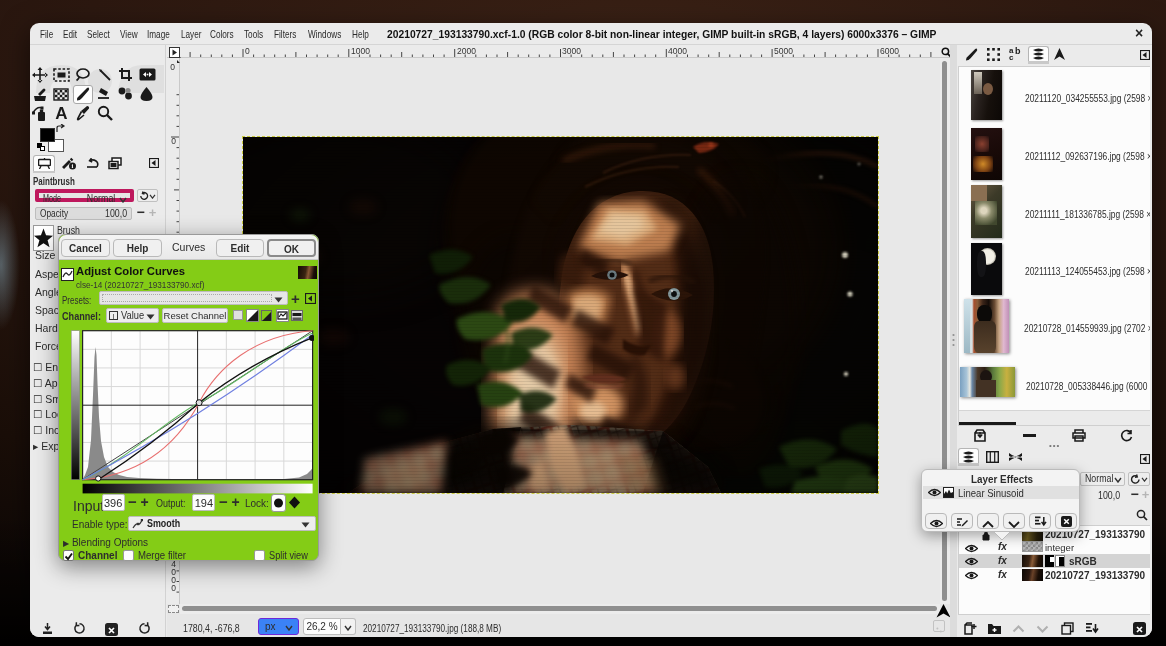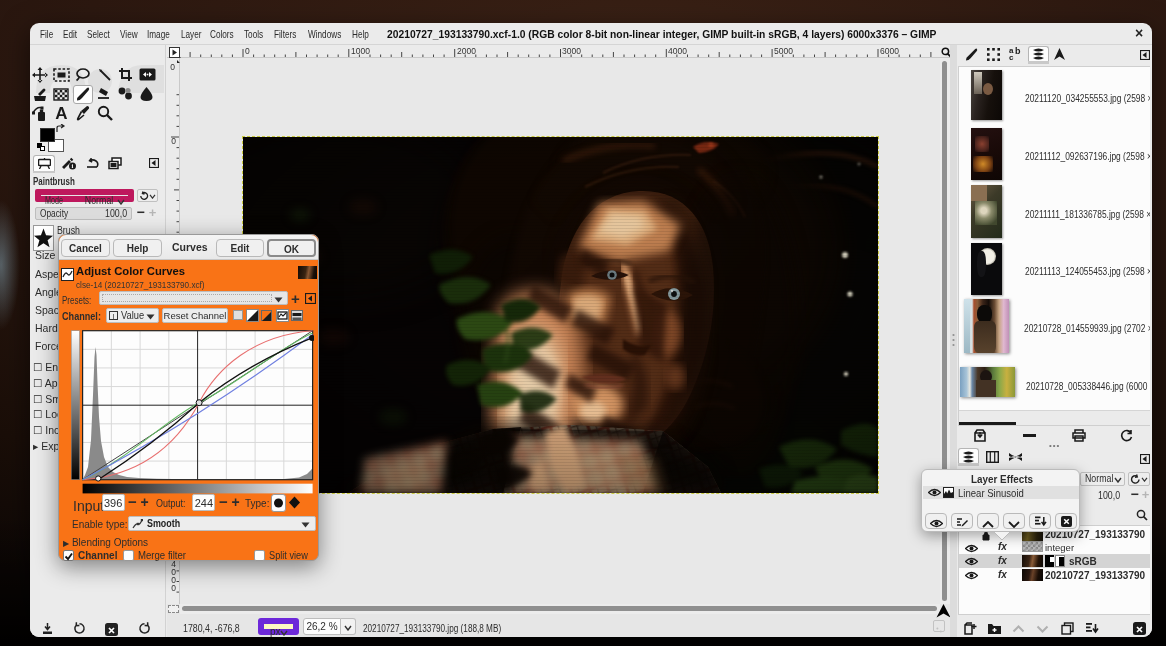--- a/index.html
+++ b/index.html
@@ -170,21 +170,21 @@
         <rect x="4" y="1" width="9" height="7" fill="#fff" stroke="#1a1a1a" stroke-width="1.5"></rect>
         <rect x="1" y="4.5" width="9" height="7" fill="#fff" stroke="#1a1a1a" stroke-width="1.5"></rect>
         <rect x="2.5" y="6" width="6" height="4" fill="#1a1a1a"></rect>
       </svg>
     <svg class="abs" style="left:119px;top:113px" width="10" height="10" viewBox="0 0 10 10">
         <rect x="0.5" y="0.5" width="9" height="9" fill="none" stroke="#1a1a1a" stroke-width="1.2"></rect>
         <path d="M6.5,2 L6.5,8 L2.5,5 Z" fill="#1a1a1a"></path>
       </svg>
     <div class="abs txt" style="left:3px;top:130.5px;font-weight:bold;font-size:10px;transform:scaleX(0.8);transform-origin:0 0">Paintbrush</div>
 
-    <div class="abs" style="left:5px;top:144px;width:99px;height:13px;background:#e6e6e6;border:6px solid #be185d;border-radius:2px">
+    <div class="abs" style="left:5px;top:144px;width:99px;height:13px;background:#e6e6e6;border:4px solid #be185d;border-radius:2px">
       <span class="txt" style="left:4px;top:0px;font-size:10px;transform:scaleX(0.72);transform-origin:0 0">Mode</span>
       <span class="txt" style="right:15px;top:0px;font-size:10px;transform:scaleX(0.88);transform-origin:100% 0">Normal</span>
       <svg class="abs" style="right:3px;top:3.5px" width="8" height="6" viewBox="0 0 8 6">
           <path d="M1,1 L4,5 L7,1" fill="none" stroke="#333" stroke-width="1.4"></path>
         </svg>
     </div>
     <div class="abs" style="left:107px;top:144px;width:21px;height:13px;background:#ededed;border:1px solid #c0c0c0;border-radius:2px">
       <svg class="abs" style="left:1px;top:1px" width="10" height="10" viewBox="0 0 10 10">
           <path d="M1.8,5 a3.4,3.4 0 1 0 2,-3.2 M4,0.5 L3.4,2.6 L5.5,3" fill="none" stroke="#222" stroke-width="1.3"></path>
         </svg>
@@ -625,21 +625,21 @@
           <circle cx="3.4" cy="3.6" r="1" fill="#c2c2c2"></circle>
           <circle cx="6.8" cy="6.4" r="1" fill="#c2c2c2"></circle>
         </svg></div>
 
     <svg class="abs" style="left:774px;top:2px" width="11" height="11" viewBox="0 0 11 11">
         <circle cx="4.4" cy="4.4" r="3.2" fill="none" stroke="#111" stroke-width="1.5"></circle>
         <path d="M6.8,6.8 L10.4,10.4" stroke="#111" stroke-width="1.8"></path>
       </svg>
 
     <div class="abs txt" style="left:16px;top:578px;font-size:10px;color:#2d2d2d;transform:scaleX(0.88);transform-origin:0 0">1780,4, -676,8</div>
-    <div class="abs" style="left:91px;top:572.5px;width:41px;height:17px;background:#fef9c3;border:6px solid #6d28d9;border-radius:3px">
+    <div class="abs" style="left:91px;top:572.5px;width:41px;height:17px;background:#3b82f6;border:1px solid #6d28d9;border-radius:3px">
       <span class="txt" style="left:6px;top:2px;font-size:10px">px</span>
       <svg class="abs" style="right:5px;top:6px" width="8" height="6" viewBox="0 0 8 6">
           <path d="M1,1 L4,5 L7,1" fill="none" stroke="#333" stroke-width="1.4"></path>
         </svg>
     </div>
     <div class="abs" style="left:136px;top:572.5px;width:38px;height:17px;background:#fdfdfd;border:1px solid #bdbdbd;border-radius:3px 0 0 3px;font-size:10px;text-align:center;line-height:16px">26,2 %</div>
     <div class="abs" style="left:174px;top:572.5px;width:15px;height:17px;background:#f2f2f2;border:1px solid #bdbdbd;border-left:none;border-radius:0 3px 3px 0">
       <svg class="abs" style="left:3px;top:6px" width="8" height="6" viewBox="0 0 8 6">
           <path d="M1,1 L4,5 L7,1" fill="none" stroke="#333" stroke-width="1.4"></path>
         </svg>
@@ -847,25 +847,25 @@
           <rect x="1" y="8" width="6" height="1.8"></rect>
           <path d="M10.5,2 L10.5,9 M8,6.5 L10.5,10 L13,6.5" stroke="#1a1a1a" stroke-width="1.6" fill="none"></path>
         </g>
       </svg>
     <div class="abs" style="left:183px;top:577px;width:13px;height:13px;background:#1a1a1a;border-radius:2.5px">
       <svg width="13" height="13" viewBox="0 0 13 13">
           <path d="M4,4 L9,9 M9,4 L4,9" stroke="#fff" stroke-width="1.7"></path>
         </svg>
     </div>
   </div>
-  <div id="curvesdlg" style="position:absolute;left:28px;top:211px;width:261px;height:327px;background:#f97316;border:1px solid #9a9a9a;border-radius:7px;box-shadow:0 6px 22px rgba(0,0,0,0.45);font-size:11px">
+  <div id="curvesdlg" style="position:absolute;left:28px;top:211px;width:261px;height:327px;background:#84cc16;border:1px solid #9a9a9a;border-radius:7px;box-shadow:0 6px 22px rgba(0,0,0,0.45);font-size:11px">
     <div class="abs" style="left:0;top:0;width:259px;height:25px;background:linear-gradient(#f4f4f4,#e9e9e9);border-bottom:1px solid #c8c8c8;border-radius:7px 7px 0 0"></div>
     <div class="btn" style="left:2px;top:3.5px;width:49px;height:18px;line-height:17px;font-weight:bold;font-size:10px">Cancel</div>
     <div class="btn" style="left:54px;top:3.5px;width:49px;height:18px;line-height:17px;font-weight:bold;font-size:10px">Help</div>
-    <div class="abs txt" style="left:113px;top:6px;font-weight:bold;font-size:10.5px">Curves</div>
+    <div class="abs txt" style="left:113px;top:6px;font-weight:normal;font-size:10.5px">Curves</div>
     <div class="btn" style="left:157px;top:3.5px;width:48px;height:18px;line-height:17px;font-weight:bold;font-size:10px">Edit</div>
     <div class="btn" style="left:208px;top:3.5px;width:49px;height:18px;line-height:17px;font-weight:bold;font-size:10px;border:2px solid #8a8a8a">OK</div>
     <svg class="abs" style="left:2px;top:33px" width="13" height="13" viewBox="0 0 13 13">
         <rect x="0.5" y="0.5" width="12" height="12" fill="#fff" stroke="#222"></rect>
         <path d="M2,9 Q4.5,3 6.5,6 Q8.5,9 11,3" fill="none" stroke="#222" stroke-width="1.3"></path>
       </svg>
     <div class="abs txt" style="left:17px;top:30px;font-weight:bold;font-size:11.5px;color:#111;transform:scaleX(0.98);transform-origin:0 0">Adjust Color Curves</div>
     <div class="abs txt" style="left:17px;top:44px;font-size:9.5px;color:#333;transform:scaleX(0.86);transform-origin:0 0">clse-14 (20210727_193133790.xcf)</div>
     <div class="abs" style="left:239px;top:31px;width:19px;height:13px;background:linear-gradient(100deg,#120a05 0%,#3a2412 40%,#8a5834 55%,#1c1008 80%,#0a0603 100%)"></div>
     <div class="abs txt" style="left:3px;top:59.5px;font-size:10px;transform:scaleX(0.8);transform-origin:0 0">Presets:</div>
@@ -946,24 +946,24 @@
         <circle cx="140.1" cy="167.7" r="3" fill="#ddd" stroke="#111" stroke-width="1"></circle>
         <circle cx="253" cy="103" r="3" fill="#111"></circle>
       </g>
       <rect x="11.6" y="153.7" width="230" height="9.7" fill="url(#hg)"></rect>
     </svg>
     <div class="abs txt" style="left:14px;top:262.5px;font-size:14px">Input:</div>
     <div class="abs" style="left:42.6px;top:259px;width:23px;height:17px;background:#fdfdfd;border:1px solid #bdbdbd;border-radius:2px;text-align:center;line-height:16px;font-size:11px">396</div>
     <div class="abs" style="left:68px;top:260px;width:11px;height:15px;font-size:15px;font-weight:bold;line-height:13px;text-align:center">−</div>
     <div class="abs" style="left:80px;top:260px;width:11px;height:15px;font-size:14px;font-weight:bold;line-height:15px;text-align:center">+</div>
     <div class="abs txt" style="left:97px;top:262.5px;font-size:10px;transform:scaleX(0.9);transform-origin:0 0">Output:</div>
-    <div class="abs" style="left:133.4px;top:259px;width:23px;height:17px;background:#fdfdfd;border:1px solid #bdbdbd;border-radius:2px;text-align:center;line-height:16px;font-size:11px">244</div>
+    <div class="abs" style="left:133.4px;top:259px;width:23px;height:17px;background:#fdfdfd;border:1px solid #bdbdbd;border-radius:2px;text-align:center;line-height:16px;font-size:11px">194</div>
     <div class="abs" style="left:159px;top:260px;width:11px;height:15px;font-size:15px;font-weight:bold;line-height:13px;text-align:center">−</div>
     <div class="abs" style="left:171px;top:260px;width:11px;height:15px;font-size:14px;font-weight:bold;line-height:15px;text-align:center">+</div>
-    <div class="abs txt" style="left:186px;top:262.5px;font-size:10px">Type:</div>
+    <div class="abs txt" style="left:186px;top:262.5px;font-size:10px">Lock:</div>
     <div class="abs" style="left:212px;top:258.5px;width:15px;height:18px;background:#fdfdfd;border:1px solid #999;border-radius:3px"><svg width="13" height="16" viewBox="0 0 13 16">
           <circle cx="6.5" cy="8" r="4.5" fill="#111"></circle>
         </svg></div>
     <div class="abs" style="left:229px;top:260px;width:13px;height:15px"><svg width="13" height="15" viewBox="0 0 13 15">
           <path d="M6.5,1.5 L12,7.5 L6.5,13.5 L1,7.5 Z" fill="#111"></path>
         </svg></div>
     <div class="abs txt" style="left:13px;top:283.5px;font-size:10px">Enable type:</div>
     <div class="abs" style="left:68.5px;top:280.5px;width:188px;height:15px;background:#ededed;border:1px solid #bdbdbd;border-radius:2px">
       <svg class="abs" style="left:3px;top:2.5px" width="11" height="10" viewBox="0 0 11 10">
           <path d="M1,9 Q4,4 6,5 Q8,6 10,1" fill="none" stroke="#333" stroke-width="1.2"></path>

